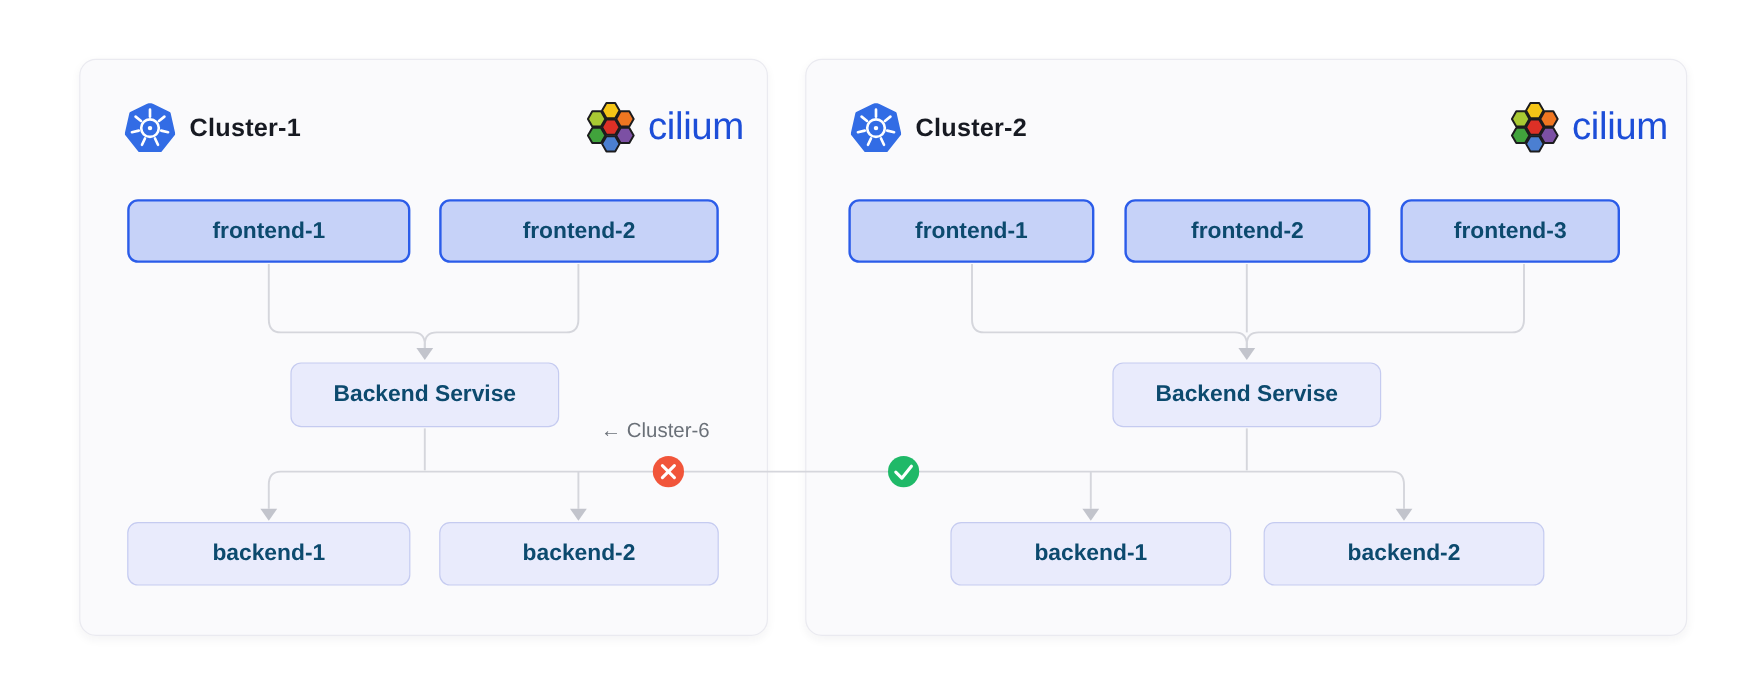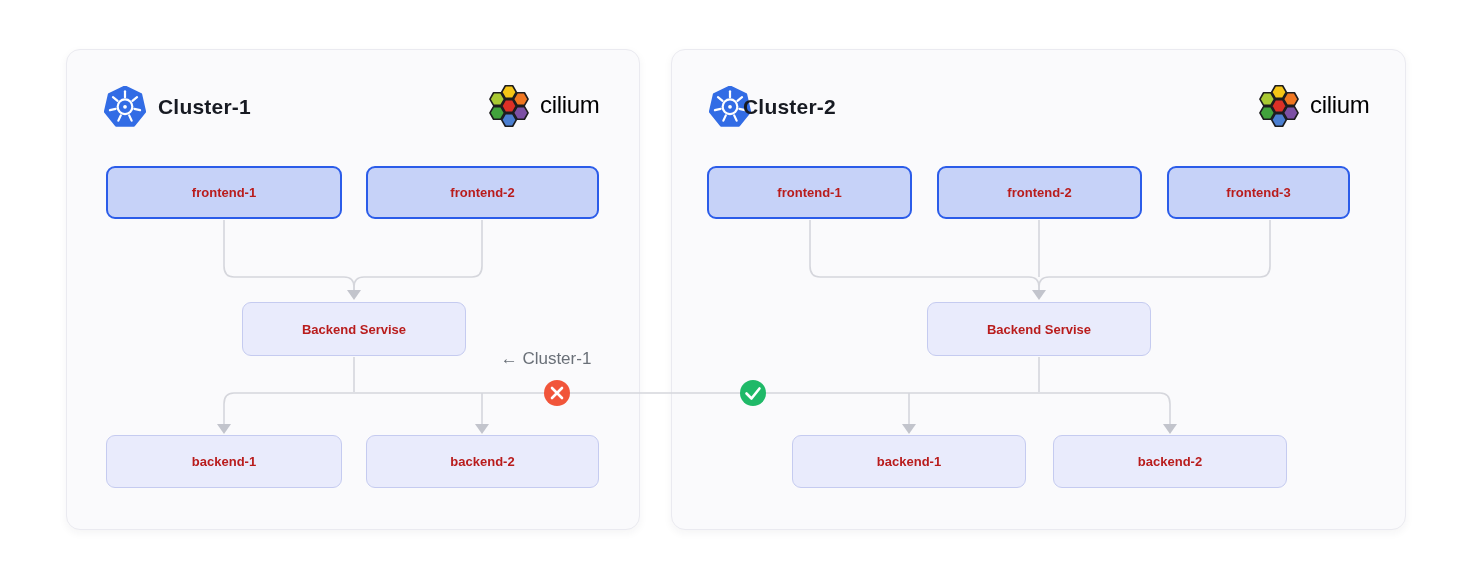--- a/index.html
+++ b/index.html
@@ -27,48 +27,48 @@
 
   .cluster-title {
     position: absolute;
     top: 95px;
     font-size: 21px;
     font-weight: bold;
     color: #171a22;
     letter-spacing: 0.2px;
   }
   .cluster-title.c1 { left: 158px; text-align: right; }
-  .cluster-title.c2 { left: 743px; }
+  .cluster-title.c2 { left: 763px; }
 
   .cilium-group {
     position: absolute;
     top: 81px;
     display: flex;
     align-items: center;
     gap: 8px;
   }
   .cilium-group.c1 { left: 486px; }
   .cilium-group.c2 { left: 1256px; }
   .cilium-word {
-    font-size: 24px;
-    color: #000000;
+    font-size: 32px;
+    color: #1d4ed8;
     letter-spacing: -0.3px;
     line-height: 1;
     padding-bottom: 3px;
   }
 
   .node {
     position: absolute;
     height: 53px;
     display: flex;
     align-items: center;
     justify-content: center;
-    font-size: 13px;
+    font-size: 19px;
     font-weight: bold;
-    color: #b91c1c;
+    color: #0c4a6e;
     border-radius: 9px;
     box-sizing: border-box;
   }
   .node.frontend { background: #c6d2f8; border: 2px solid #2b5ce9; }
   .node.soft     { background: #e9ebfc; border: 1.5px solid #c5cbf0; }
 
   .c1-f1 { left: 106px;  top: 166px; width: 236px; }
   .c1-f2 { left: 366px;  top: 166px; width: 233px; }
   .c1-svc{ left: 242px;  top: 302px; width: 224px; height: 54px; }
   .c1-b1 { left: 106px;  top: 435px; width: 236px; }
@@ -213,15 +213,15 @@
   <div class="node soft c1-b1">backend-1</div>
   <div class="node soft c1-b2">backend-2</div>
 
   <div class="node frontend c2-f1">frontend-1</div>
   <div class="node frontend c2-f2">frontend-2</div>
   <div class="node frontend c2-f3">frontend-3</div>
   <div class="node soft c2-svc">Backend Servise</div>
   <div class="node soft c2-b1">backend-1</div>
   <div class="node soft c2-b2">backend-2</div>
 
-  <div class="link-label blocked">← Cluster-1</div>
+  <div class="link-label blocked">← Cluster-6</div>
 
 </div>
 
 </body></html>

